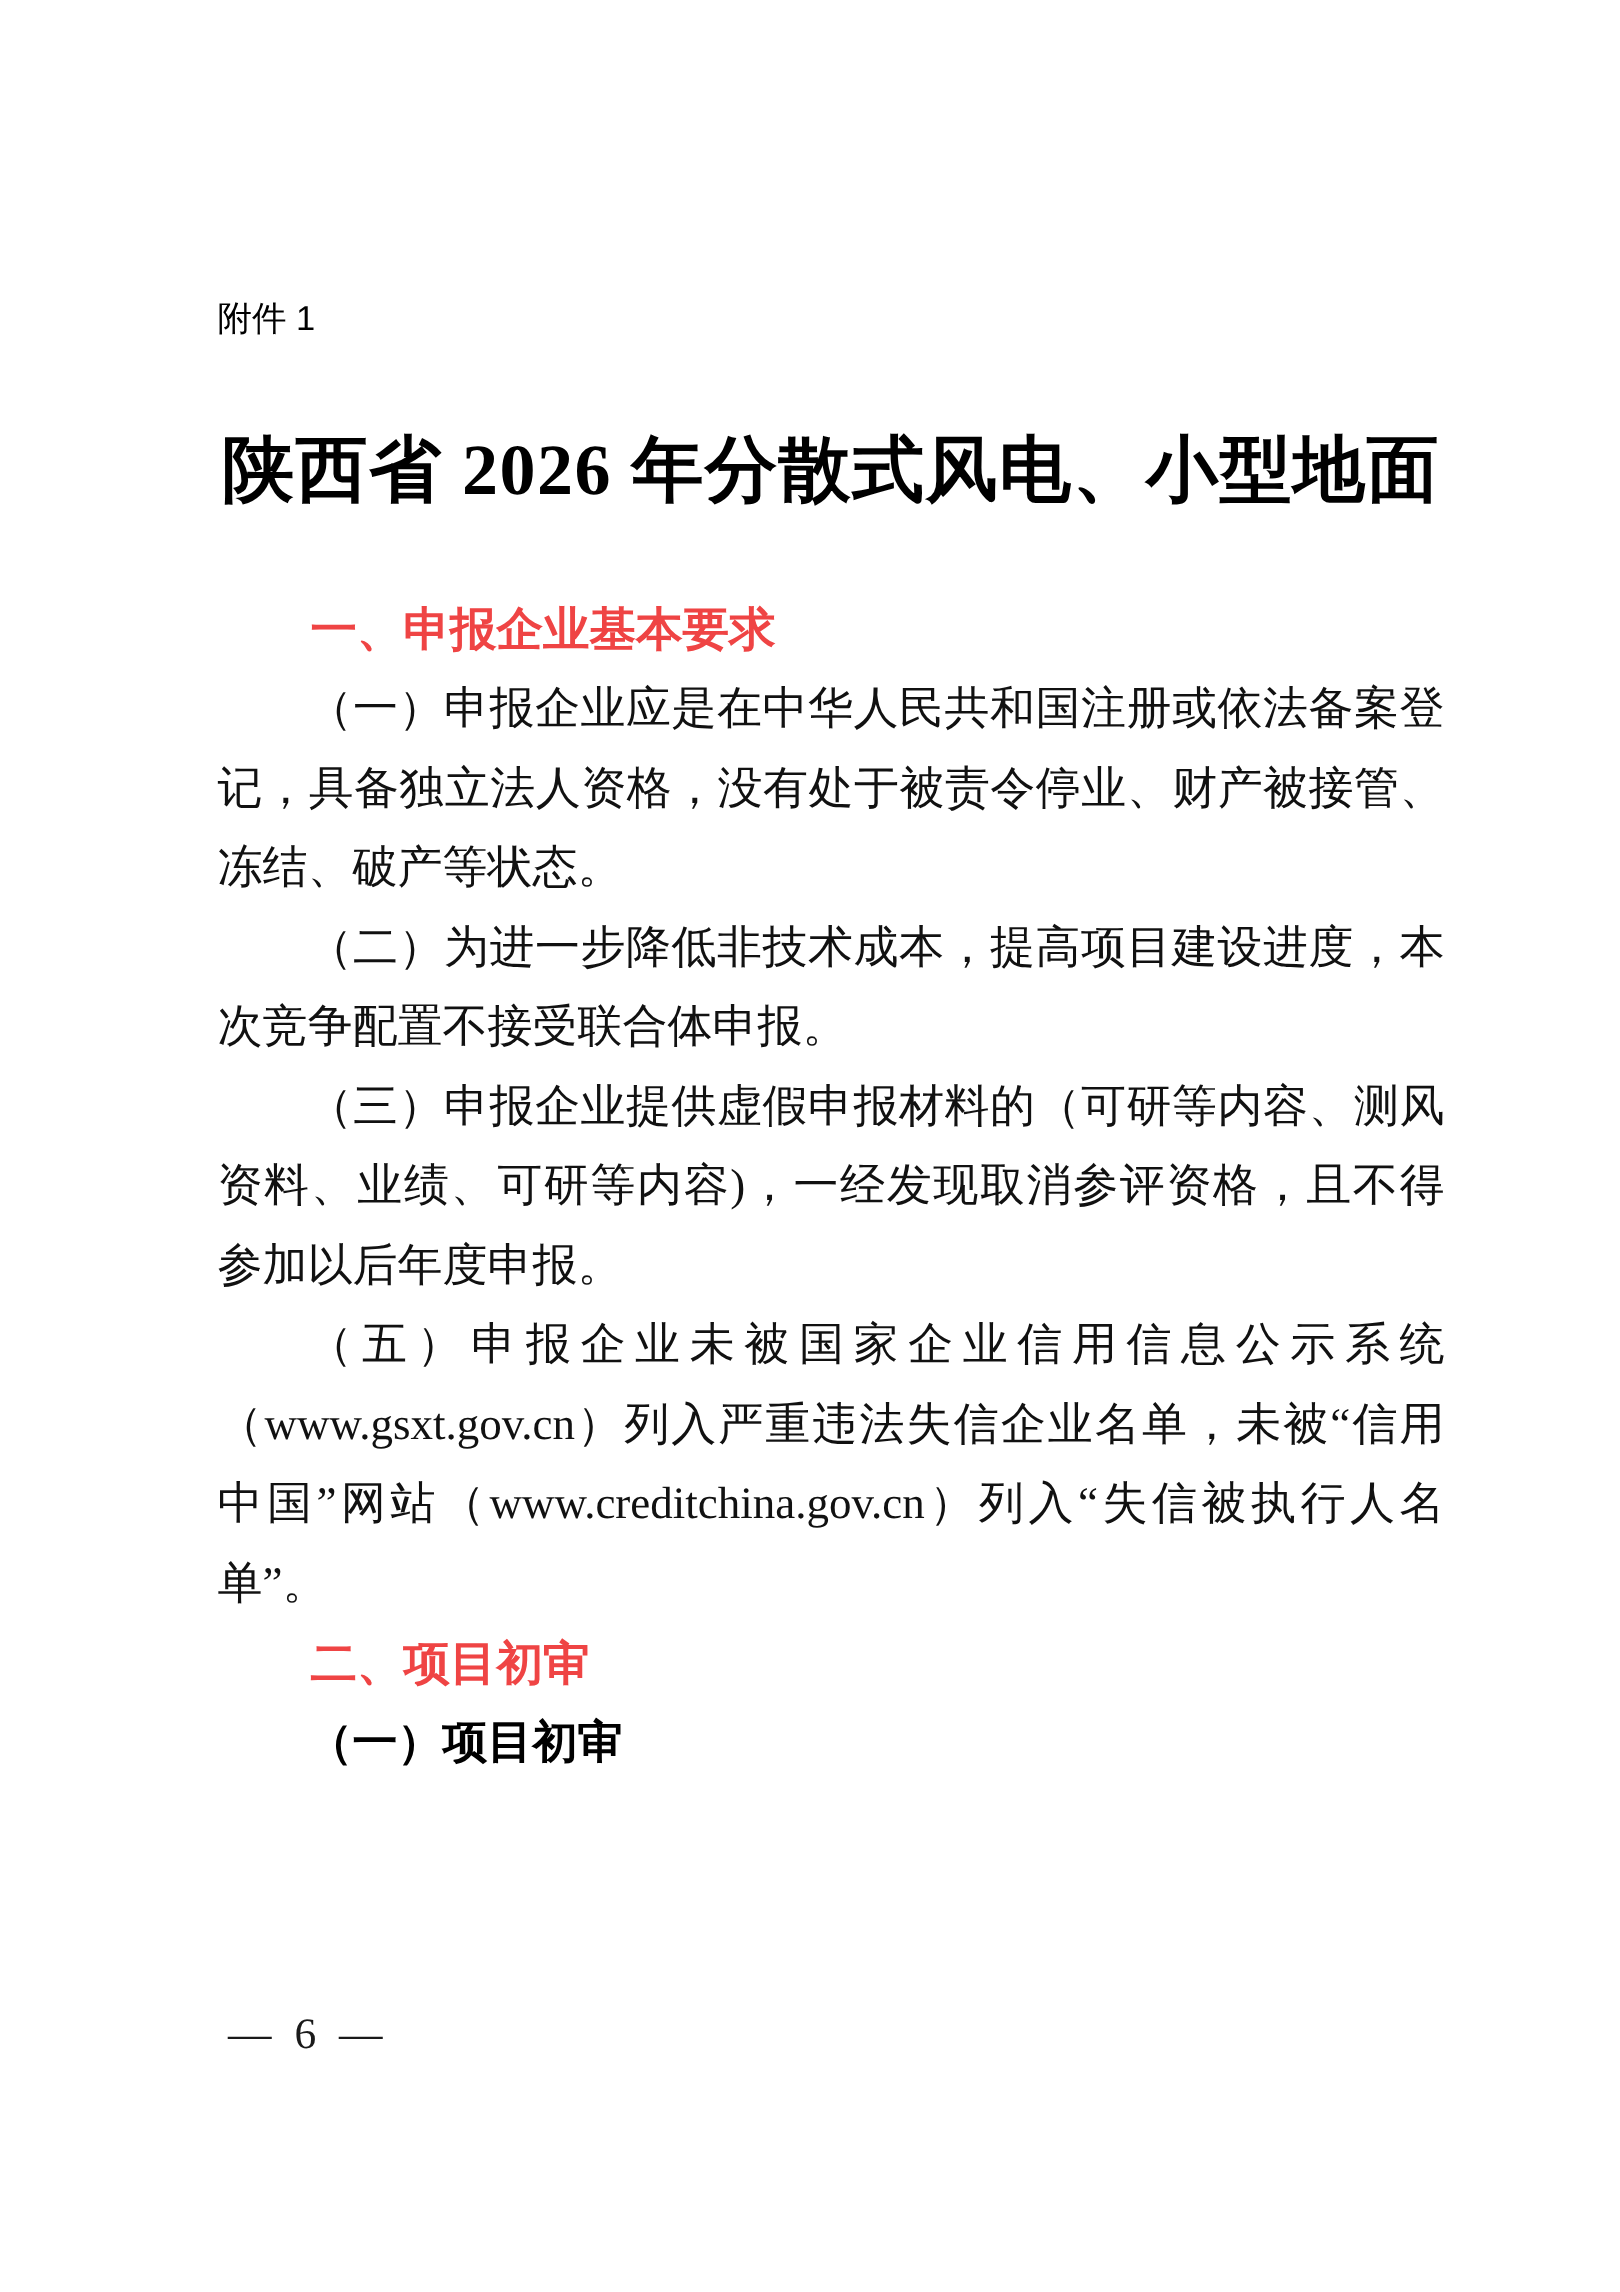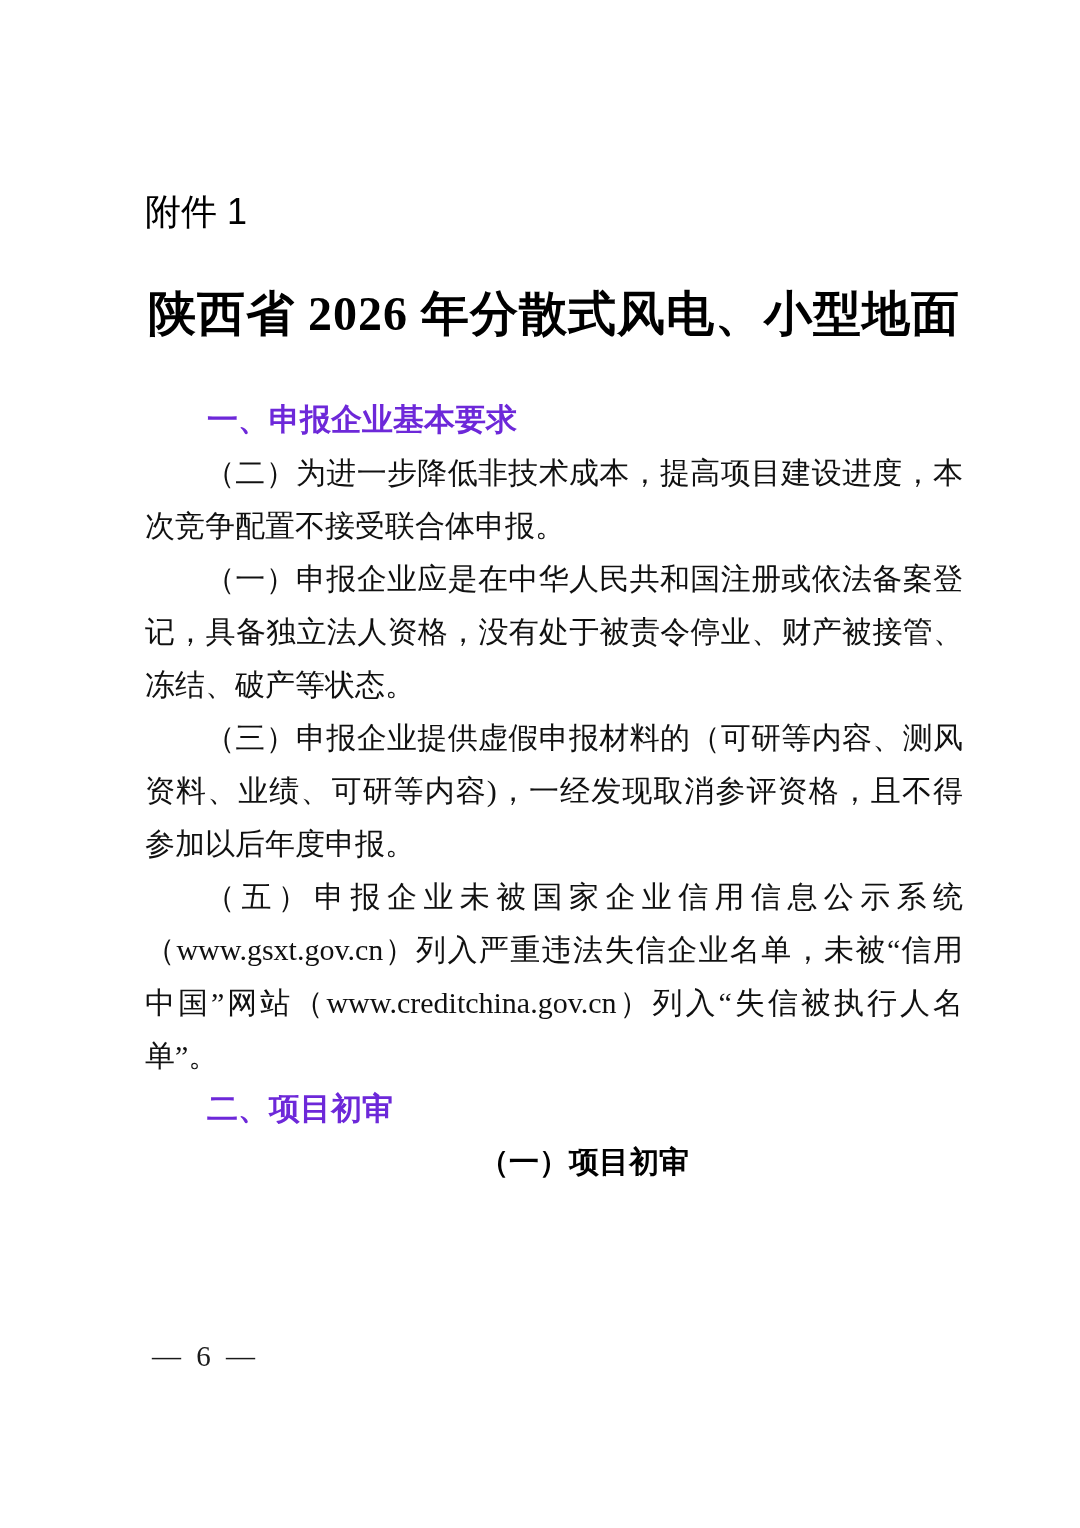--- a/index.html
+++ b/index.html
@@ -16,21 +16,21 @@
     overflow: hidden;
   }
   .content {
     position: absolute;
     left: 145px;
     top: 192px;
     width: 818px;
   }
   .attachment-label {
     font-family: "Liberation Sans", sans-serif;
-    font-size: 36px;
+    font-size: 23px;
     line-height: 40px;
     color: #000000;
   }
   .doc-title {
     margin-top: 52px;
     text-align: center;
     font-family: "Liberation Serif", serif;
     font-weight: bold;
     font-size: 48px;
     line-height: 59px;
@@ -38,21 +38,21 @@
     color: #000000;
   }
   .section-heading {
     margin: 0;
     margin-top: 50px;
     font-family: "Liberation Sans", sans-serif;
     font-weight: bold;
     font-size: 31px;
     line-height: 53px;
     text-indent: 2em;
-    color: #6d28d9;
+    color: #ef4444;
   }
   .section-heading.second {
     margin-top: 0;
   }
   p.body-paragraph {
     margin: 0;
     font-family: "Liberation Serif", serif;
     font-size: 30px;
     line-height: 53px;
     text-indent: 2em;
@@ -60,21 +60,20 @@
     color: #111111;
   }
   .sub-heading {
     margin: 0;
     font-family: "Liberation Serif", serif;
     font-weight: bold;
     font-size: 30px;
     line-height: 53px;
     text-indent: 2em;
     color: #000000;
-    text-align: center;
   }
   .page-number {
     position: absolute;
     left: 152px;
     top: 1340px;
     font-family: "Liberation Serif", serif;
     font-size: 29px;
     letter-spacing: 4px;
     color: #1a1a1a;
   }
@@ -86,23 +85,23 @@
   <div class="content">
 
     <div class="attachment-label">附件 1</div>
 
     <div class="doc-title">
       <div>陕西省 2026 年分散式风电、小型地面</div>
     </div>
 
     <h2 class="section-heading">一、申报企业基本要求</h2>
 
+    <p class="body-paragraph">（一）申报企业应是在中华人民共和国注册或依法备案登记，具备独立法人资格，没有处于被责令停业、财产被接管、冻结、破产等状态。</p>
+
     <p class="body-paragraph">（二）为进一步降低非技术成本，提高项目建设进度，本次竞争配置不接受联合体申报。</p>
-
-    <p class="body-paragraph">（一）申报企业应是在中华人民共和国注册或依法备案登记，具备独立法人资格，没有处于被责令停业、财产被接管、冻结、破产等状态。</p>
 
     <p class="body-paragraph">（三）申报企业提供虚假申报材料的（可研等内容、测风资料、业绩、可研等内容)，一经发现取消参评资格，且不得参加以后年度申报。</p>
 
 
     <p class="body-paragraph">（五）申报企业未被国家企业信用信息公示系统（www.gsxt.gov.cn）列入严重违法失信企业名单，未被“信用中国”网站（www.creditchina.gov.cn）列入“失信被执行人名单”。</p>
 
     <h2 class="section-heading second">二、项目初审</h2>
 
     <p class="sub-heading">（一）项目初审</p>
 

